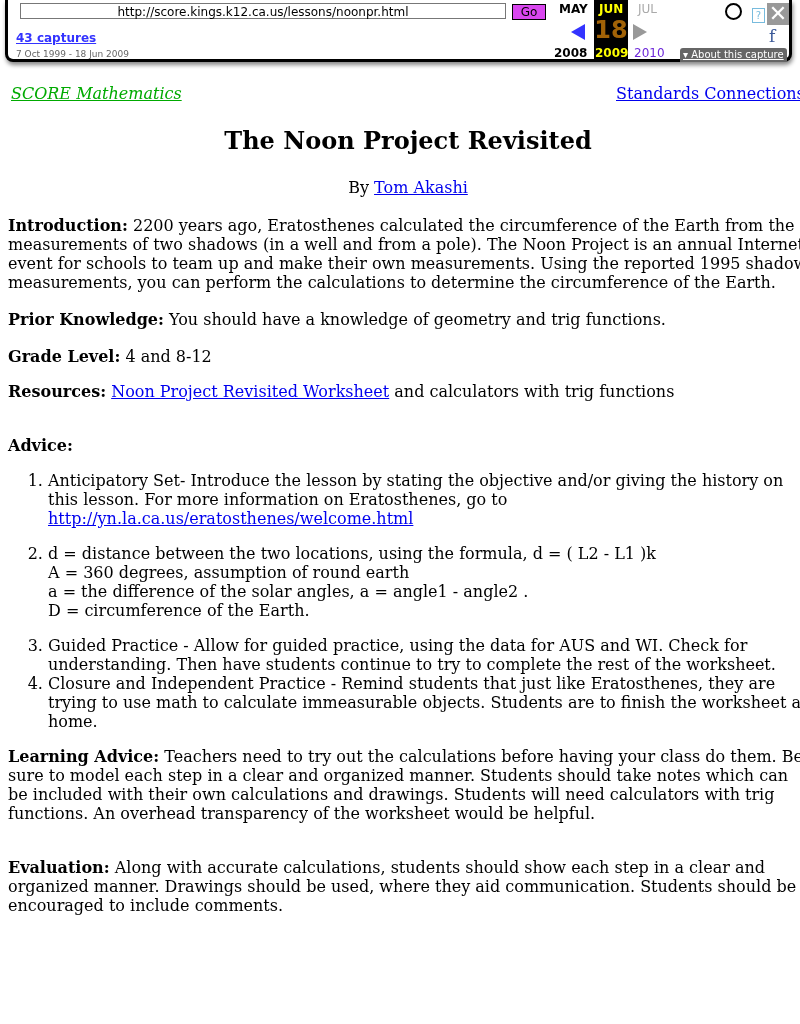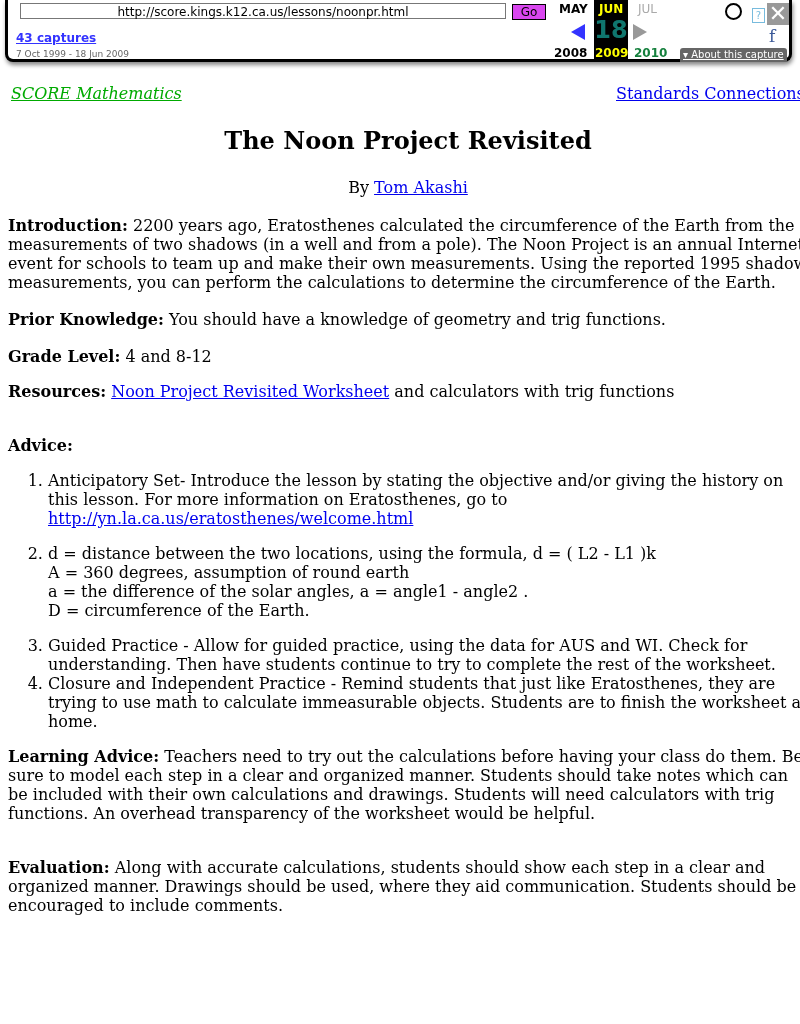--- a/index.html
+++ b/index.html
@@ -7,21 +7,21 @@
   a { color:#0000ee; }
   
   #wm { position:absolute; left:5px; top:0; width:787px; height:62px; background:#fff; border:3px solid #000; border-top:none; border-radius:0 0 8px 8px; box-shadow:1px 3px 4px #888; font-family:"DejaVu Sans", sans-serif; box-sizing:border-box; }
   #wm .url { position:absolute; left:12px; top:3px; width:486px; height:16px; border:1px solid #777; font-size:12px; line-height:16px; padding:0 3px; box-sizing:border-box; font-family:"DejaVu Sans", sans-serif; background:#fff;text-align:center; }
   #wm .go { position:absolute; left:504px; top:4px; width:34px; height:16px; border:1px solid #000; font-size:12px; line-height:14px; text-align:center; box-sizing:border-box; background:#d946ef; }
   #wm .caps { position:absolute; left:8px; top:31px; font-size:12px; font-weight:bold; color:#33f; text-decoration:underline; }
   #wm .range { position:absolute; left:8px; top:49px; font-size:9px; color:#666; }
   #wm .month { position:absolute; top:2px; font-size:12px; font-weight:bold; }
   #wm .year { position:absolute; top:46px; font-size:12px; font-weight:bold; }
   #wm .cur { position:absolute; left:586px; top:0; width:34px; height:59px; background:#000; }
-  #wm .day { position:absolute; left:584px; top:16px; width:38px; text-align:center; font-size:24px; font-weight:bold; color:#0f766e; line-height:28px; }
+  #wm .day { position:absolute; left:584px; top:16px; width:38px; text-align:center; font-size:24px; font-weight:bold; color:#a16207; line-height:28px; }
   #wm .prev { position:absolute; left:563px; top:24px; width:0; height:0; border-top:8px solid transparent; border-bottom:8px solid transparent; border-right:14px solid #33f; }
   #wm .next { position:absolute; left:625px; top:24px; width:0; height:0; border-top:8px solid transparent; border-bottom:8px solid transparent; border-left:14px solid #999; }
   #wm .circle { position:absolute; left:717px; top:3px; width:13px; height:13px; border:2px solid #000; border-radius:50%; }
   #wm .help { position:absolute; left:744px; top:8px; width:11px; height:13px; border:1px solid #7bd; color:#7bd; font-size:10px; line-height:13px; text-align:center; }
   #wm .close { position:absolute; left:759px; top:3px; width:22px; height:22px; background:#999; color:#fff; font-size:22px; font-weight:bold; line-height:22px; text-align:center; }
   #wm .fb { position:absolute; left:761px; top:26px; color:#3b5998; font-family:"DejaVu Serif", serif; font-size:17px; }
   #wm .about { position:absolute; left:672px; top:48px; height:14px; padding:0 3px; background:#666; color:#fff; font-size:10px; line-height:13px; border-radius:3px 3px 0 0; text-decoration:underline; }
   
   .top-left { position:absolute; left:11px; top:84px; font-size:16px; color:#00aa00; font-family:"DejaVu Serif", serif; }
   .top-right { position:absolute; left:616px; top:84px; font-size:16px; white-space:nowrap; font-family:"DejaVu Serif", serif; }
@@ -44,21 +44,21 @@
   <div class="range">7 Oct 1999 - 18 Jun 2009</div>
   <div class="cur"></div>
   <div class="month" style="left:551px;color:#000;">MAY</div>
   <div class="month" style="left:591px;color:#ff0;">JUN</div>
   <div class="month" style="left:630px;color:#aaa;font-weight:normal;">JUL</div>
   <div class="prev"></div>
   <div class="day">18</div>
   <div class="next"></div>
   <div class="year" style="left:546px;color:#000;">2008</div>
   <div class="year" style="left:587px;color:#ff0;">2009</div>
-  <div class="year" style="left:626px;color:#15803d;font-weight:bold;">2010</div>
+  <div class="year" style="left:626px;color:#6d28d9;font-weight:normal;">2010</div>
   <div class="circle"></div>
   <div class="help">?</div>
   <div class="close">✕</div>
   <div class="fb">f</div>
   <div class="about">▾ About this capture</div>
 </div>
 
 <a class="top-left" href="#" style="color:#00aa00;font-style:italic;">SCORE Mathematics</a>
 <a class="top-right" href="#">Standards Connections</a>
 

